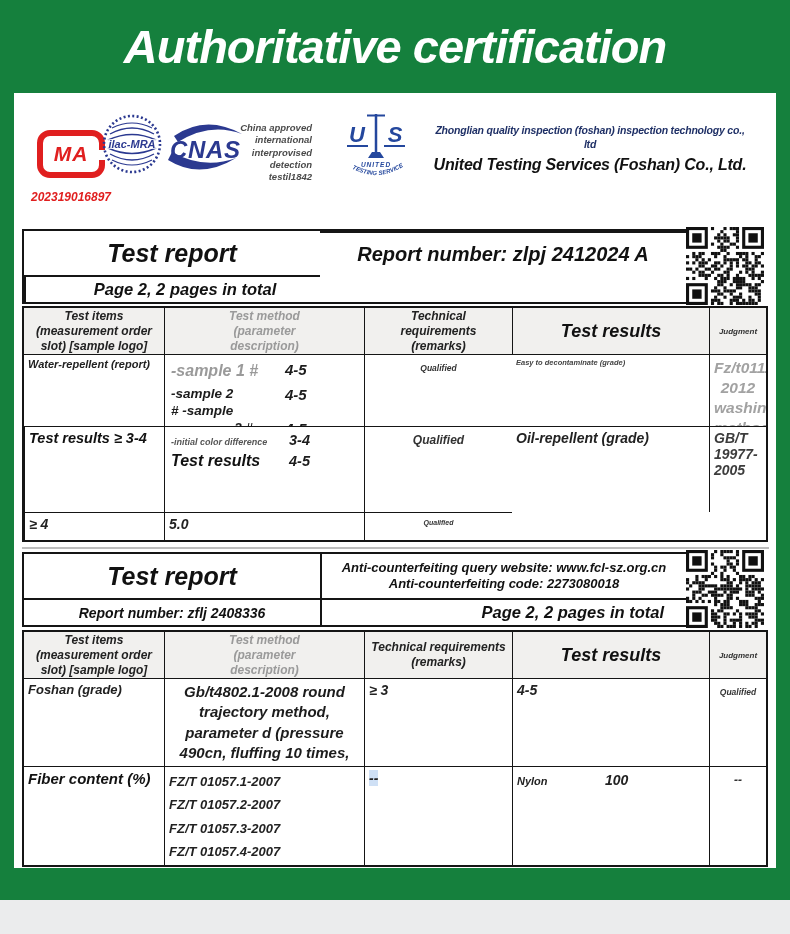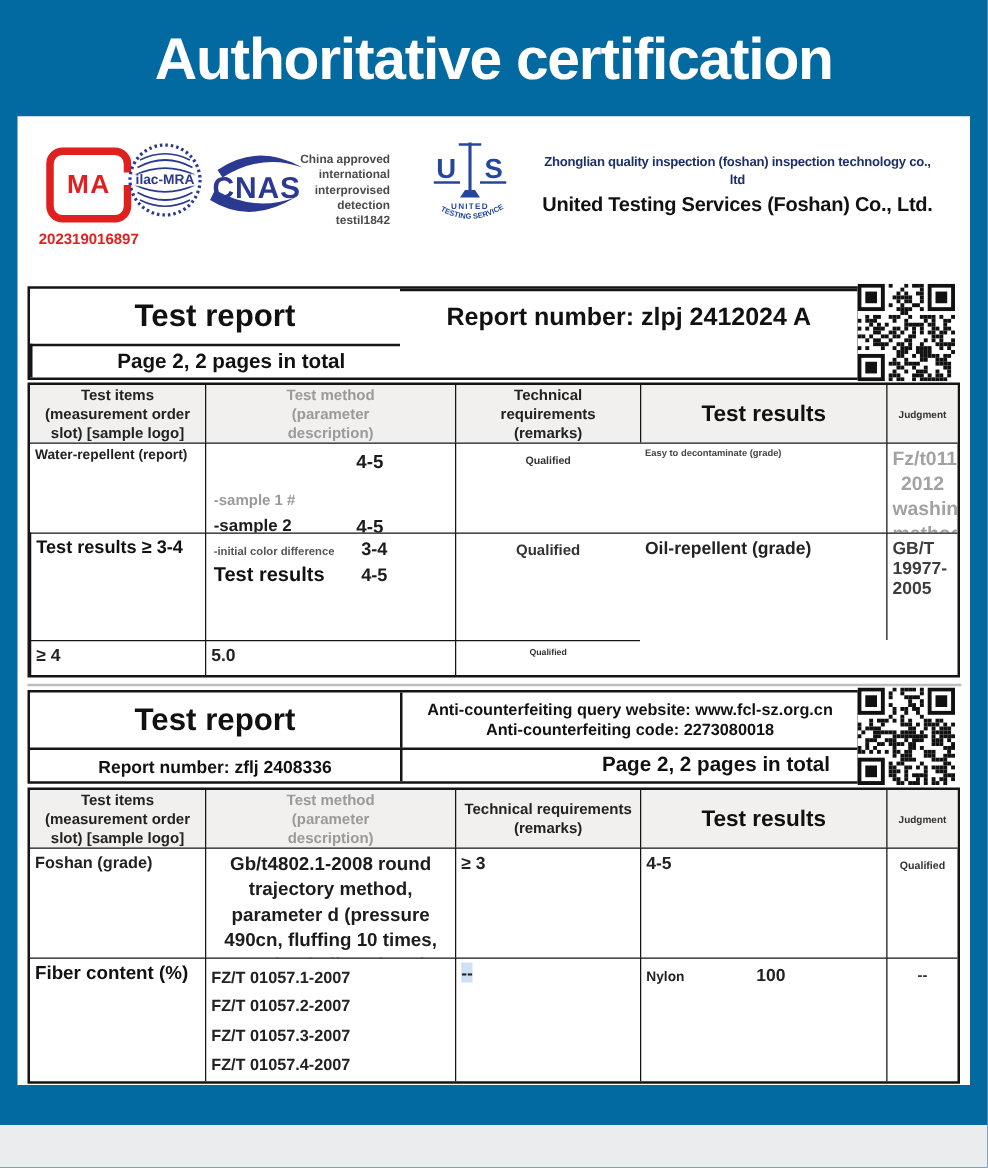--- a/index.html
+++ b/index.html
@@ -1,32 +1,32 @@
 <!DOCTYPE html>
 <html><head>
 <meta charset="utf-8">
 <style>
   * { margin:0; padding:0; box-sizing:border-box; }
   html,body { width:790px; }
   body { font-family:"Liberation Sans","DejaVu Sans",sans-serif; background:#6a5b8c; }
-  .page { position:relative; width:790px; height:934px; background:#0369a1; overflow:hidden; }
+  .page { position:relative; width:790px; height:934px; background:#15803d; overflow:hidden;font-style:italic; }
   .pre { white-space:pre-line; }
 
   
   .banner { position:absolute; top:0; left:0; width:790px; height:93px;
             display:flex; align-items:center; justify-content:center; }
   .banner h1 { color:#ffffff; font-size:47px; font-weight:800; letter-spacing:-1px; }
 
   
   .panel { position:absolute; top:93px; left:14px; width:762px; height:775px; background:#ffffff; }
 
   
   .logos { position:absolute; top:15px; left:0; width:762px; height:118px; }
   .cma { position:absolute; left:14px; top:10px; width:86px; text-align:center; }
-  .cma-mark { width:68px; height:60px; margin:0 auto; border:6px solid #e01f1f; border-radius:13px;
+  .cma-mark { width:68px; height:48px; margin:12px auto; border:6px solid #e01f1f; border-radius:13px;
               display:flex; align-items:center; justify-content:center; position:relative; }
   .cma-mark::after { content:""; position:absolute; right:-7px; top:14px; width:8px; height:10px; background:#fff; }
   .cma-mark span { color:#e01f1f; font-size:21px; font-weight:800; letter-spacing:1px; }
   .cma-number { margin-top:6px; color:#e01f1f; font-size:12px; font-weight:700; }
   .ilac { position:absolute; left:88px; top:6px; width:60px; height:60px; }
   .cnas { position:absolute; left:150px; top:14px; width:82px; height:50px; }
   .caption { position:absolute; left:218px; top:14px; width:80px; text-align:right;
              font-size:9.5px; font-weight:600; color:#4a4a4a; line-height:1.3; }
   .uts { position:absolute; left:328px; top:0; width:68px; height:86px; }
   .company { position:absolute; left:396px; top:16px; width:360px; text-align:center; }
@@ -74,21 +74,21 @@
   .method-l { font-size:13px; font-weight:600; color:#222; line-height:1.8; }
   .tech-b { font-size:14.5px; font-weight:700; color:#111; }
   .tech-n { font-size:14px; font-weight:600; color:#222; }
   .hl { background:#cfe0f5; }
   .judg { text-align:center; font-size:8.5px; font-weight:700; color:#333; padding-top:8px !important; }
   .judg-md { font-size:12px; font-weight:700; padding-top:6px !important; }
 
   .r1line { display:flex; padding:0 2px; }
   .r1line .lbl { width:96px; font-size:13.5px; font-weight:700; color:#1c1c1c; line-height:1.25; }
   .r1line.first { padding-top:3px; padding-bottom:5px; }
-  .r1line.first .lbl { font-size:12px; font-weight:600; color:#9a9a9a;margin-top:32px; }
+  .r1line.first .lbl { font-size:16px; font-weight:600; color:#9a9a9a; }
   .r1line.right .lbl { text-align:right; padding-right:14px; }
   .r1line .val { font-size:15px; font-weight:600; color:#1c1c1c; margin-left:18px; }
   .r2line { display:flex; align-items:baseline; padding:2px 2px; }
   .r2line .tiny { width:118px; font-size:9px; font-weight:600; color:#555; }
   .r2line .b16 { width:118px; font-size:16px; font-weight:700; color:#111; }
   .r2line .val { font-size:14.5px; font-weight:600; color:#1c1c1c; }
   .fc-res { display:flex; align-items:baseline; padding-top:2px; }
   .fc-res .lbl { font-size:11px; font-weight:700; color:#222; width:88px; }
   .fc-res .val { font-size:14px; font-weight:700; color:#222; }
 

